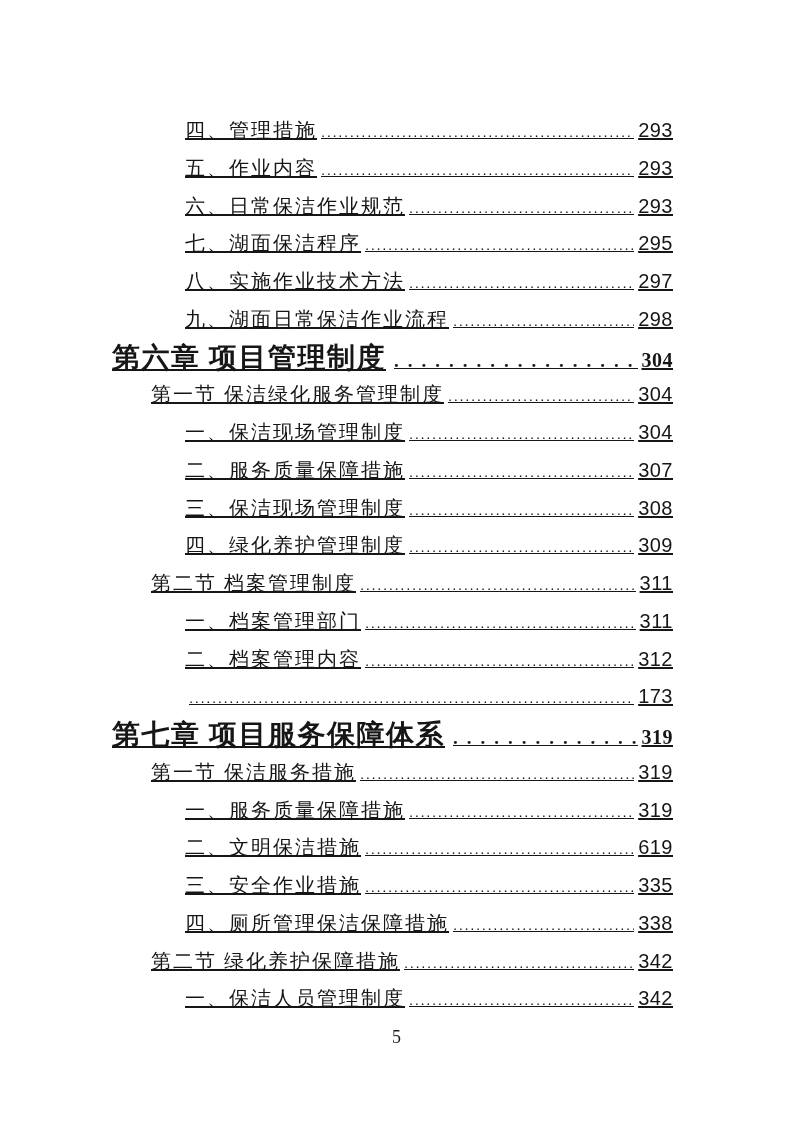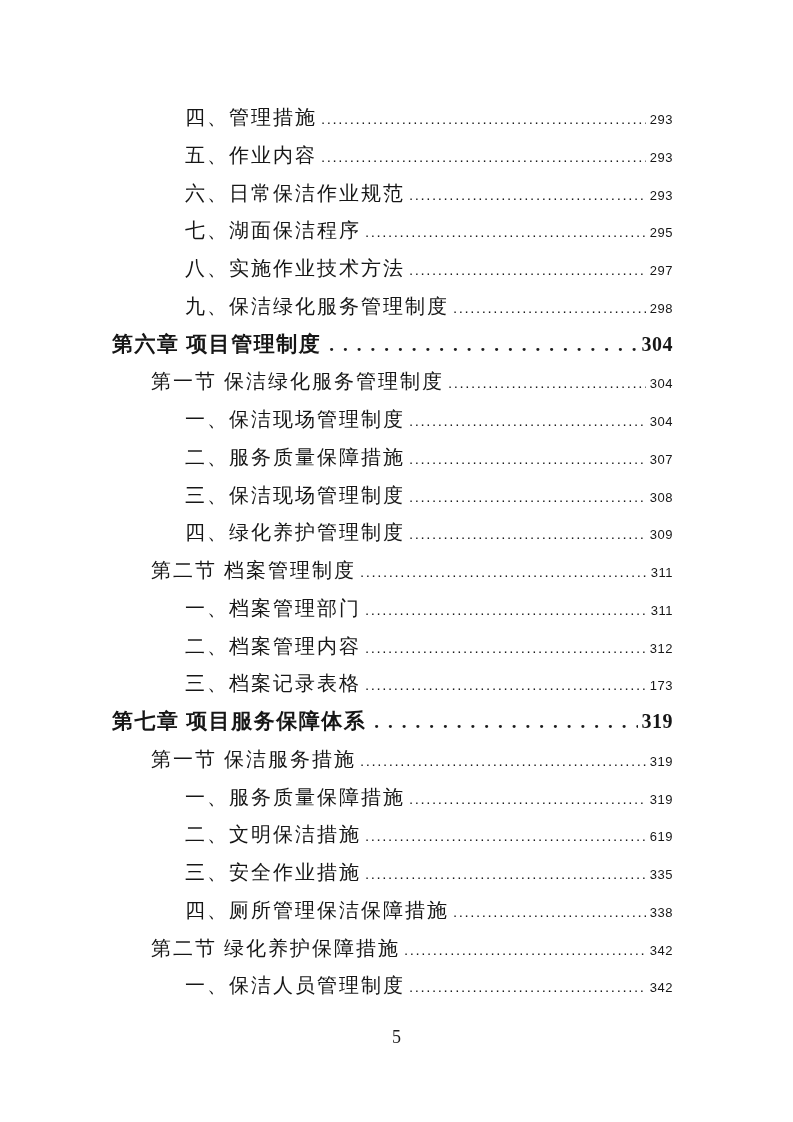--- a/index.html
+++ b/index.html
@@ -16,41 +16,42 @@
     color: #161616;
   }
   .doc-page {
     position: absolute;
     inset: 0;
     background: #ffffff;
   }
   .toc {
     position: absolute;
     left: 112px;
-    top: 99px;
+    top: 112px;
     width: 561px;
+    text-decoration: underline;
   }
   .toc-row {
     display: flex;
     align-items: baseline;
     height: 37.75px;
     line-height: 37.75px;
     overflow: hidden;
   }
   .toc-title {
     white-space: nowrap;
     flex: 0 0 auto;
     font-size: 20px;
     letter-spacing: 2px;
   }
   .toc-row.section { padding-left: 39px; }
   .toc-row.item    { padding-left: 73px; }
   .toc-row.chapter .toc-title {
     font-weight: bold;
-    font-size: 21px;
+    font-size: 28px;
     letter-spacing: 1.5px;
   }
   .toc-dots {
     flex: 1 1 auto;
     overflow: hidden;
     white-space: nowrap;
     margin-left: 4px;
     margin-right: 4px;
     font-family: "Liberation Sans", "DejaVu Sans", sans-serif;
     font-size: 15px;
@@ -60,21 +61,21 @@
   .toc-row.chapter .toc-dots {
     font-family: "Liberation Serif", "DejaVu Serif", serif;
     font-weight: bold;
     font-size: 19px;
     letter-spacing: 9px;
     margin-left: 8px;
   }
   .toc-page {
     flex: 0 0 auto;
     font-family: "Liberation Sans", "DejaVu Sans", sans-serif;
-    font-size: 13px;
+    font-size: 20px;
     letter-spacing: 0.5px;
   }
   .toc-row.chapter .toc-page {
     font-family: "Liberation Serif", "DejaVu Serif", serif;
     font-weight: bold;
     font-size: 20px;
   }
   .page-footer {
     position: absolute;
     left: 0;
@@ -109,21 +110,21 @@
         <span class="toc-title">七、湖面保洁程序</span>
         <span class="toc-dots">................................................................................................................................................................................................................................................................................................................................................................................................................</span>
         <span class="toc-page">295</span>
       </div>
       <div class="toc-row item">
         <span class="toc-title">八、实施作业技术方法</span>
         <span class="toc-dots">................................................................................................................................................................................................................................................................................................................................................................................................................</span>
         <span class="toc-page">297</span>
       </div>
       <div class="toc-row item">
-        <span class="toc-title">九、保洁绿化服务管理制度</span>
+        <span class="toc-title">九、湖面日常保洁作业流程</span>
         <span class="toc-dots">................................................................................................................................................................................................................................................................................................................................................................................................................</span>
         <span class="toc-page">298</span>
       </div>
       <div class="toc-row chapter">
         <span class="toc-title">第六章 项目管理制度</span>
         <span class="toc-dots">................................................................................................................................................................................................................................................................................................................................................................................................................</span>
         <span class="toc-page">304</span>
       </div>
       <div class="toc-row section">
         <span class="toc-title">第一节 保洁绿化服务管理制度</span>
@@ -159,21 +160,20 @@
         <span class="toc-title">一、档案管理部门</span>
         <span class="toc-dots">................................................................................................................................................................................................................................................................................................................................................................................................................</span>
         <span class="toc-page">311</span>
       </div>
       <div class="toc-row item">
         <span class="toc-title">二、档案管理内容</span>
         <span class="toc-dots">................................................................................................................................................................................................................................................................................................................................................................................................................</span>
         <span class="toc-page">312</span>
       </div>
       <div class="toc-row item">
-        <span class="toc-title">三、档案记录表格</span>
         <span class="toc-dots">................................................................................................................................................................................................................................................................................................................................................................................................................</span>
         <span class="toc-page">173</span>
       </div>
       <div class="toc-row chapter">
         <span class="toc-title">第七章 项目服务保障体系</span>
         <span class="toc-dots">................................................................................................................................................................................................................................................................................................................................................................................................................</span>
         <span class="toc-page">319</span>
       </div>
       <div class="toc-row section">
         <span class="toc-title">第一节 保洁服务措施</span>

